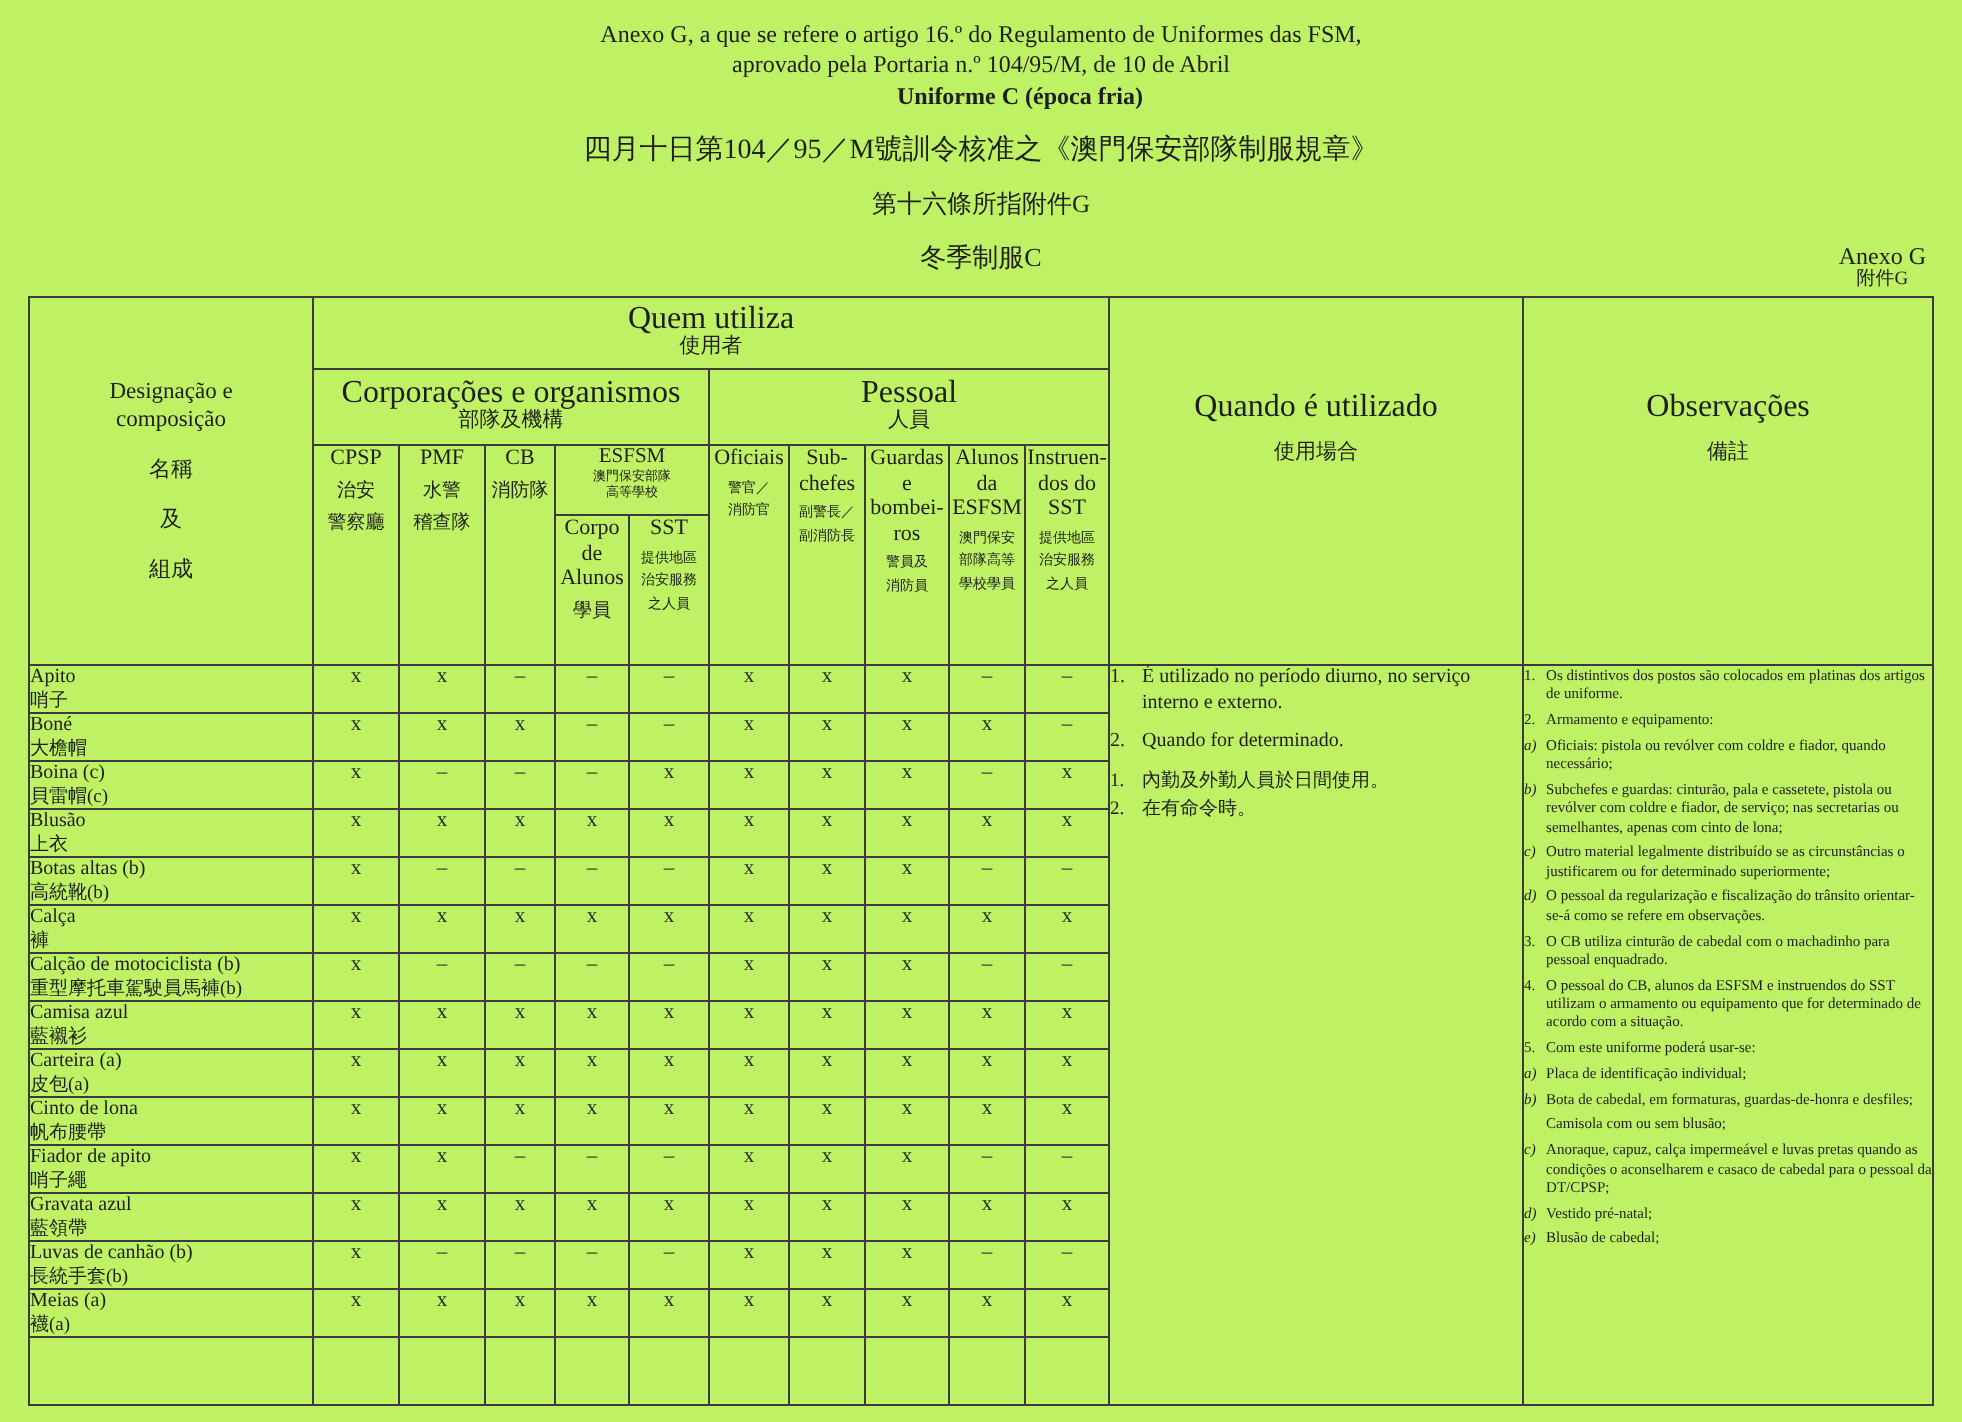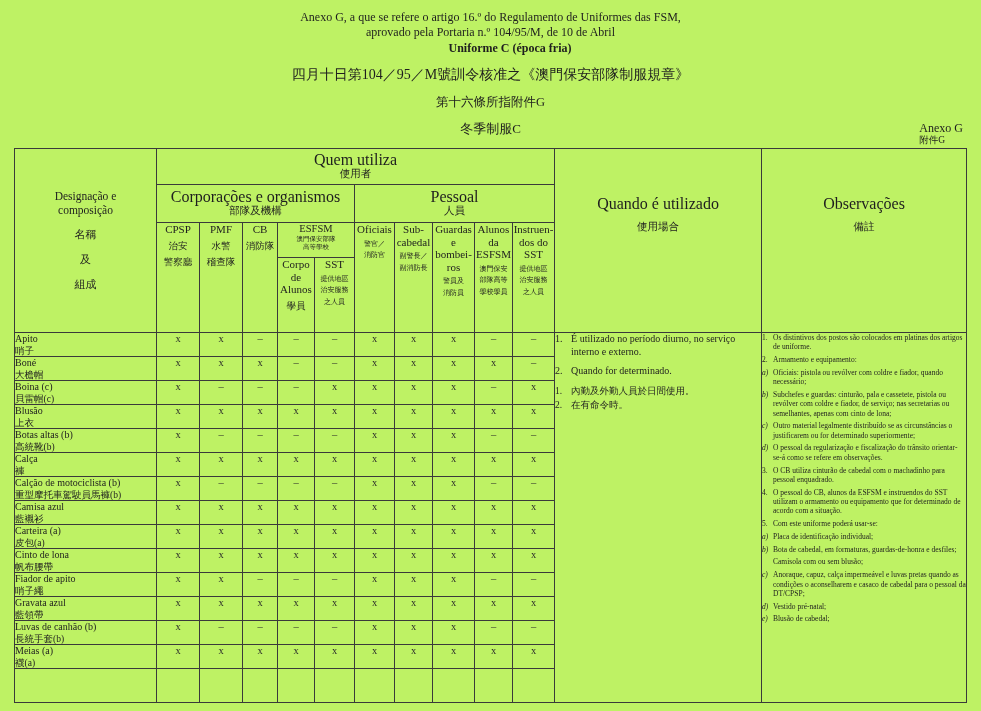--- a/index.html
+++ b/index.html
@@ -12,21 +12,21 @@
   .page { position: relative; width: 981px; height: 711px; background: #bef264; overflow: hidden; }
 
   
   .doc-header { position: absolute; top: 10px; left: 0; width: 100%; text-align: center; }
   .dh-line1, .dh-line2 { font-size: 12px; line-height: 15px; }
   .dh-line3 { font-size: 12px; line-height: 15px; font-weight: bold; margin-top: 1px; padding-left: 39px; }
   .dh-line4 { font-size: 14px; margin-top: 10px; }
   .dh-line5 { font-size: 12.5px; margin-top: 10px; }
   .dh-line6 { font-size: 13px; margin-top: 9px; }
 
-  .annex-note { position: absolute; top: 121px; right: 18px; line-height: 1.2; }
+  .annex-note { position: absolute; top: 121px; right: 18px; text-align: center; line-height: 1.2; }
   .annex-pt { font-size: 12px; }
   .annex-zh { font-size: 9.5px; }
 
   
   table.main {
     position: absolute; left: 14px; top: 148px; width: 952px;
     border-collapse: collapse; table-layout: fixed;
     border: 1.5px solid #222;
   }
   table.main td { border: 1px solid #3a3a3a; padding: 0; overflow: hidden; }
@@ -191,21 +191,21 @@
               <div>Oficiais</div>
             </div>
           <div class="zh-sm">
               <div>警官／</div>
               <div>消防官</div>
             </div>
         </td>
         <td rowspan="2" class="colhead">
           <div class="pt-lines">
               <div>Sub-</div>
-              <div>cabedal</div>
+              <div>chefes</div>
             </div>
           <div class="zh-sm">
               <div>副警長／</div>
               <div>副消防長</div>
             </div>
         </td>
         <td rowspan="2" class="colhead">
           <div class="pt-lines">
               <div>Guardas</div>
               <div>e</div>

